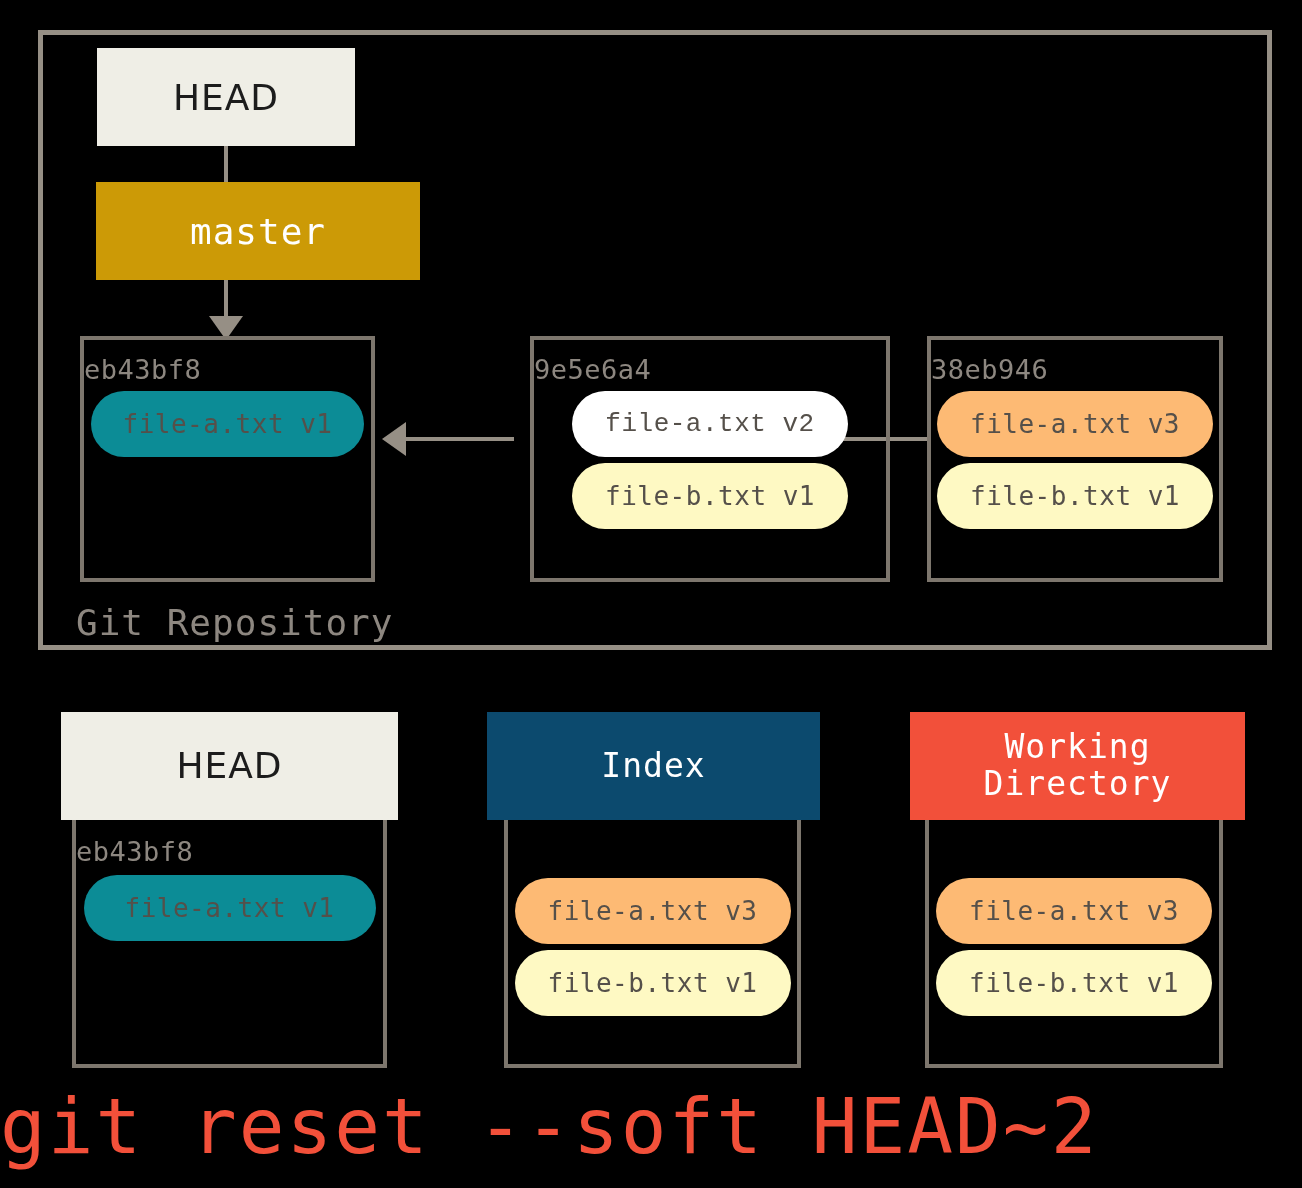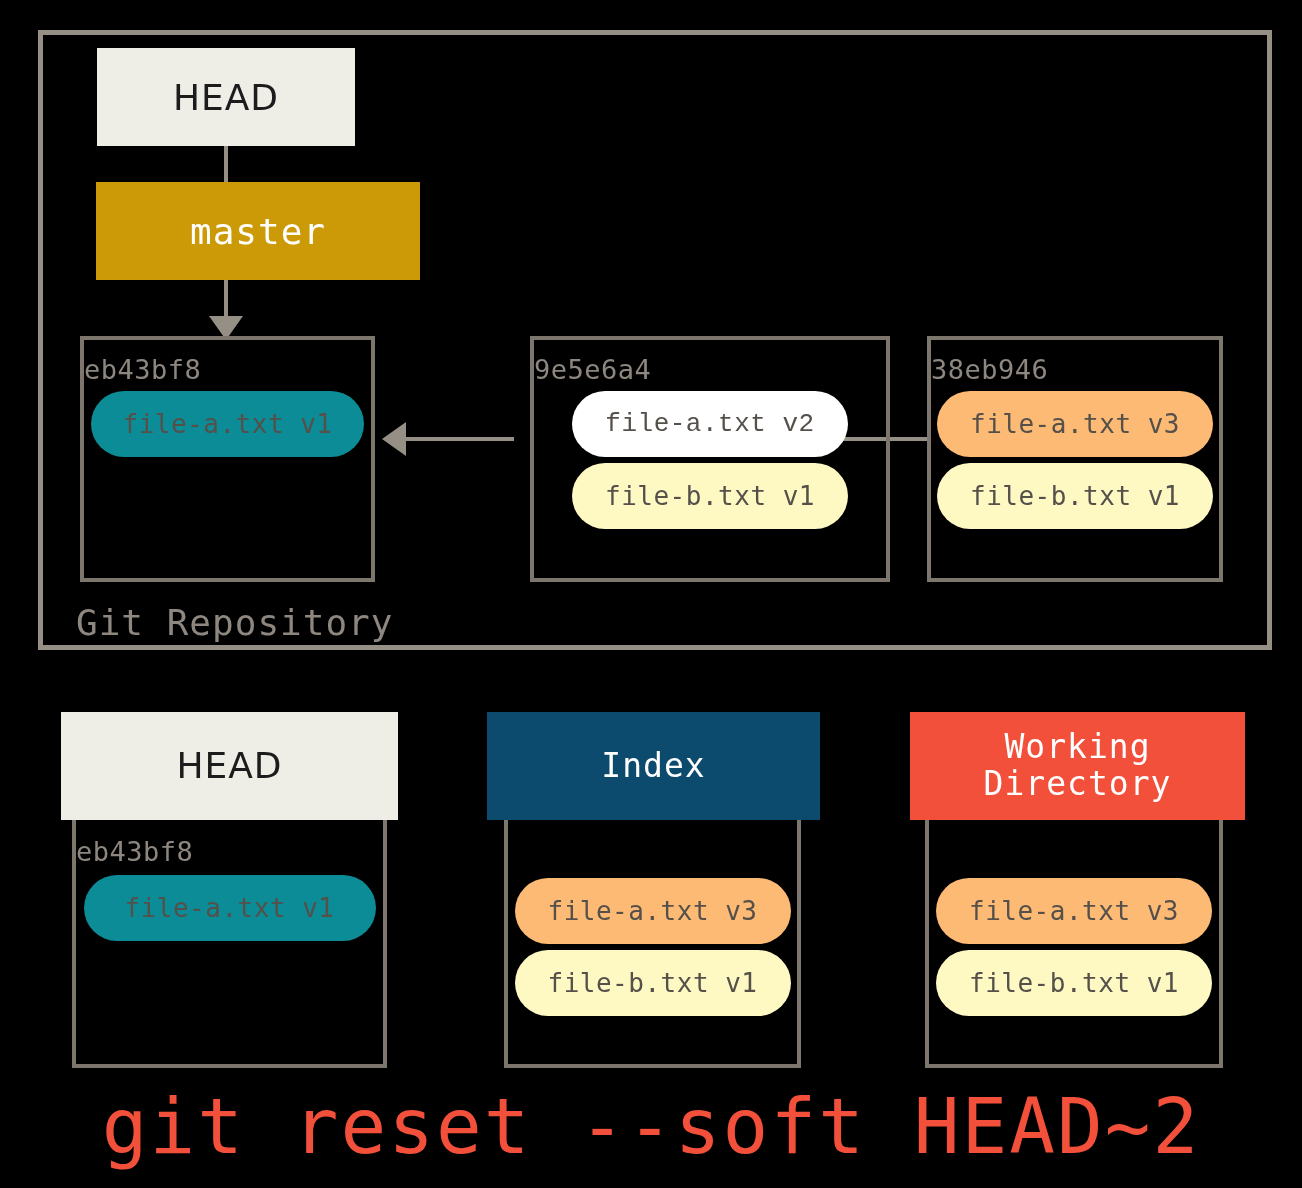--- a/index.html
+++ b/index.html
@@ -197,21 +197,20 @@
   .pb-head .pill { width: 292px; }
   .panel-body .pill-first { margin-top: 8px; }
   .pb-index .pill-first, .pb-wd .pill-first { margin-top: 68px; }
 
   
   .caption {
     position: absolute;
     left: 0;
     top: 1082px;
     width: 1302px;
-    text-align: center;
     font-size: 76px;
     color: #f2503a;
     letter-spacing: 2px;
     white-space: nowrap;
   }
 </style>
 </head>
 <body>
 
 <div class="stage">

